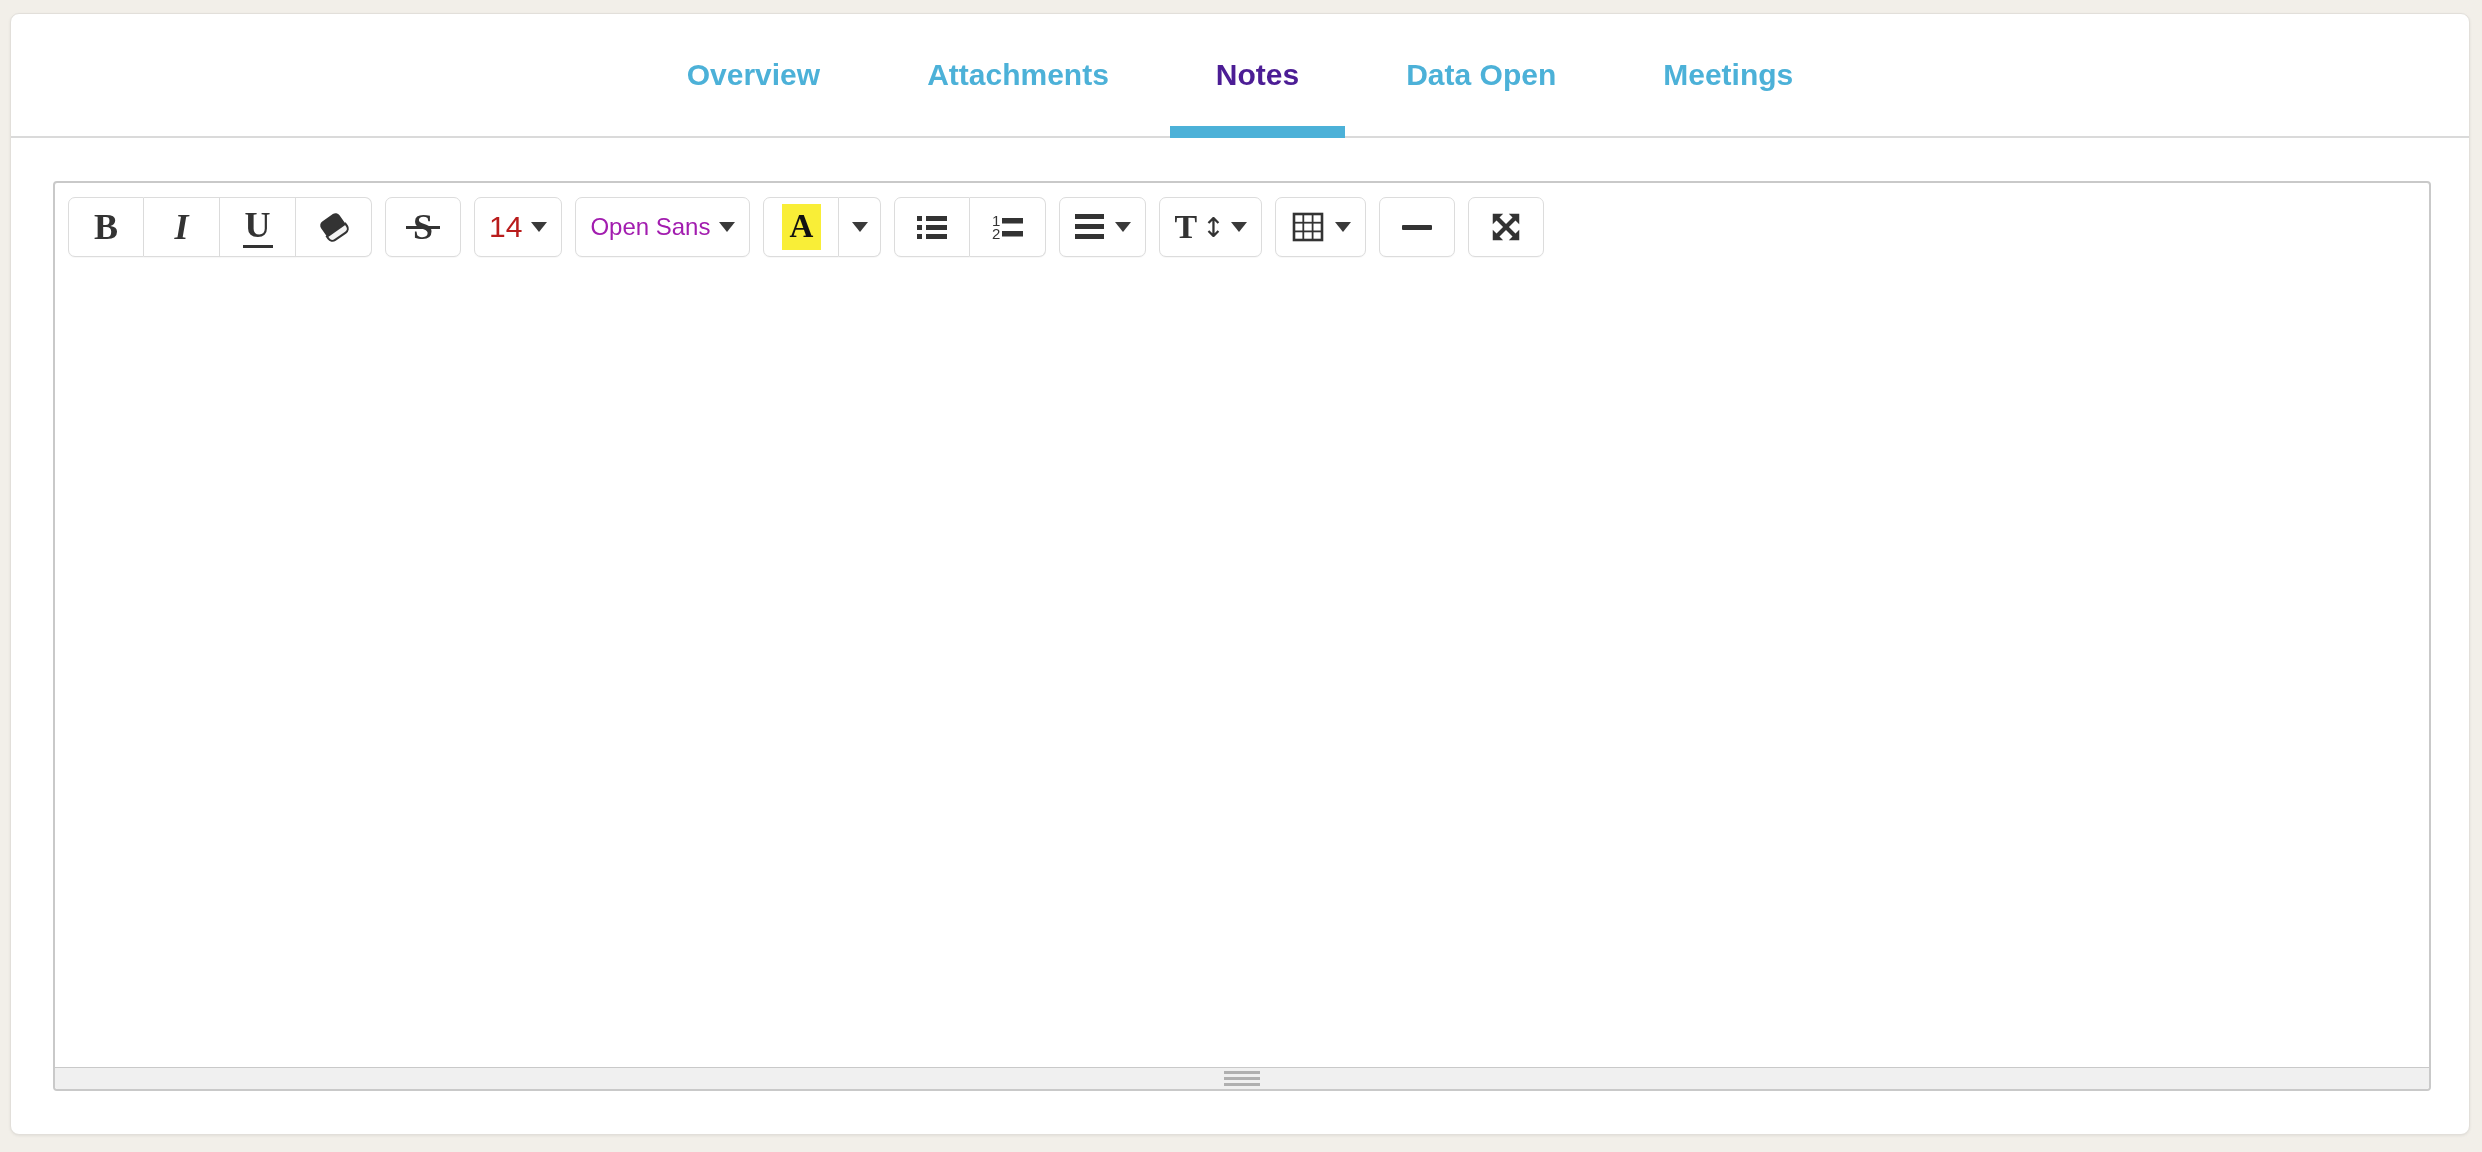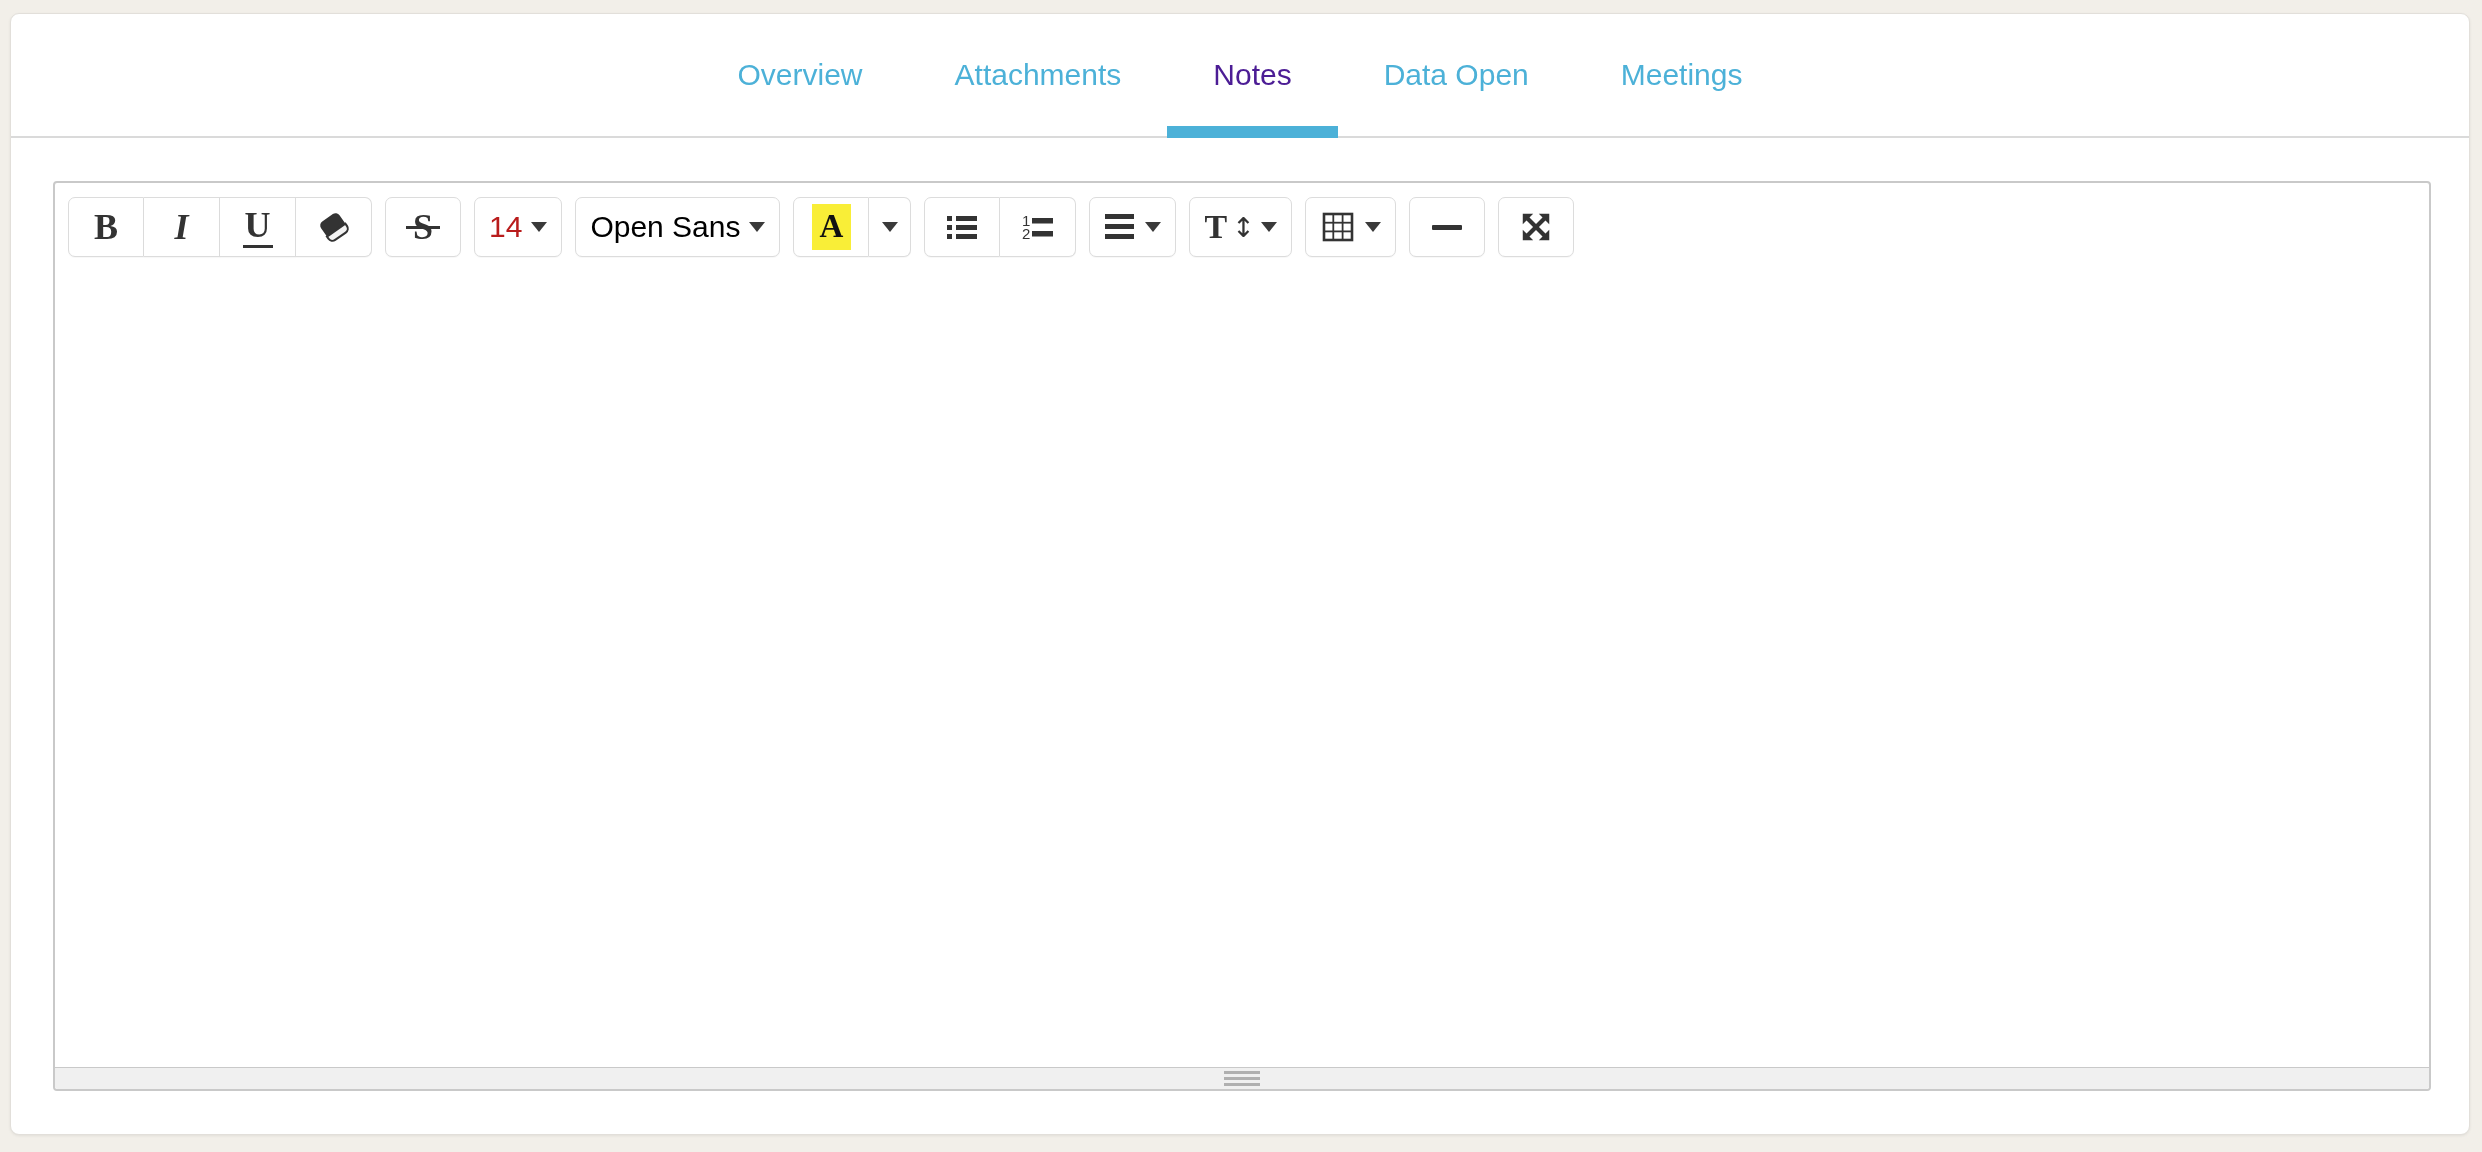--- a/index.html
+++ b/index.html
@@ -6,21 +6,21 @@
   body{background:#f2efe9;font-family:"Liberation Sans", sans-serif;}
   #screen{position:relative;width:2482px;height:1152px;background:#f2efe9;overflow:hidden;}
 
   
   .card{position:absolute;left:10px;top:13px;width:2460px;height:1122px;
         background:#ffffff;border:1px solid #e2dfda;border-radius:9px;
         box-shadow:0 1px 3px rgba(0,0,0,.07);box-sizing:border-box;}
 
   
   .tabbar{height:122px;display:flex;justify-content:center;align-items:center;
-          border-bottom:2px solid #dadada;}
+          gap:15px;border-bottom:2px solid #dadada;font-weight:bold;}
   .tab{position:relative;height:122px;display:flex;align-items:center;justify-content:center;
        padding:0 46px;font-size:30px;color:#4cb1d8;cursor:pointer;}
   .tab.active{color:#4c1d95;}
   .tab.active .tab-underline{position:absolute;left:0;right:0;bottom:-2px;height:12px;background:#4cb1d8;}
 
   
   .content{padding:43px 42px 0 42px;}
   .editor{width:2378px;height:910px;border:2px solid #c9c9c9;border-radius:4px;
           box-sizing:border-box;display:flex;flex-direction:column;background:#fff;}
 
@@ -36,21 +36,21 @@
   .btn-group .btn:last-child{border-radius:0 7px 7px 0;}
   .btn-group .btn:only-child,.btn.single{border-radius:7px;border-left-width:1px;}
   .btn.narrow{min-width:42px;padding:0 8px;}
 
   .glyph-serif{font-family:"Liberation Serif", serif;font-weight:700;font-size:36px;color:#333;line-height:1;}
   .glyph-italic{font-style:italic;}
   .glyph-underline{border-bottom:3px solid #333;padding:0 2px 2px 2px;}
   .glyph-strike{position:relative;padding:0 2px;}
   .glyph-strike::after{content:"";position:absolute;left:-5px;right:-5px;top:47%;height:3px;background:#333;}
   .size-label{font-size:30px;color:#b91c1c;line-height:1;}
-  .font-label{font-size:30px;color:#000000;line-height:1;}
+  .font-label{font-size:24px;color:#a21caf;line-height:1;}
   .color-chip{font-family:"Liberation Serif", serif;font-weight:700;font-size:33px;color:#111;
               background:#f9ee37;padding:6px 8px 7px 8px;line-height:1;}
   .updown{font-family:"DejaVu Sans", sans-serif;font-size:27px;color:#333;line-height:1;margin-left:-4px;}
   .caret{width:0;height:0;border-left:8px solid transparent;border-right:8px solid transparent;
          border-top:10px solid #3a3a3a;}
   .minus-bar{width:30px;height:5px;background:#333;border-radius:1px;}
 
   
   .editable{flex:1;background:#fff;outline:none;}
 

